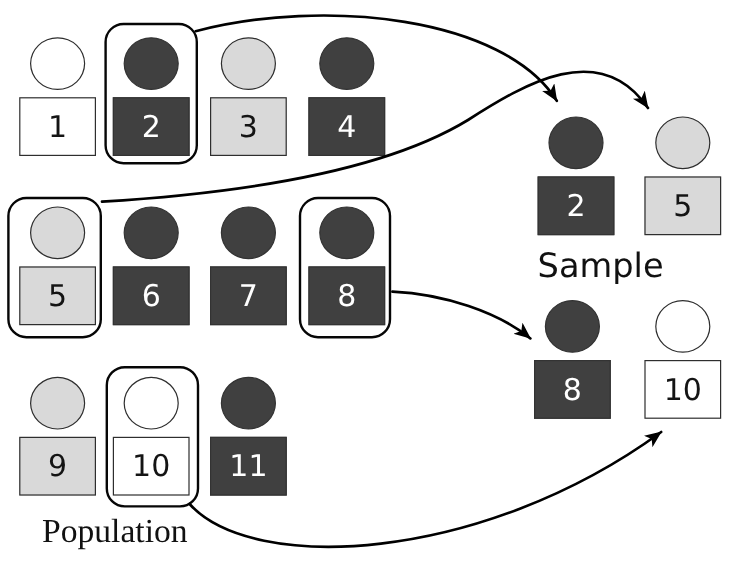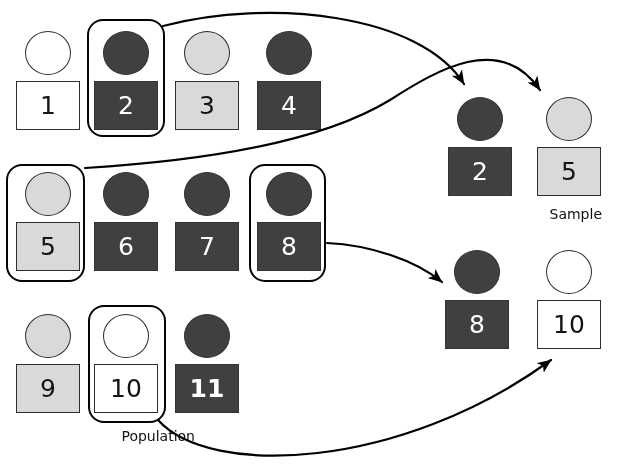--- a/index.html
+++ b/index.html
@@ -34,22 +34,22 @@
   .person.white .body { background: var(--white); }
   .sel-box {
     position: absolute;
     border: 2px solid #060606;
     border-radius: 16px;
     box-sizing: border-box;
     background: transparent;
   }
   .diagram-label {
     position: absolute;
-    font-size: 14px; color: var(--label_text);
-    text-align: right; line-height: 1.1;
+    font-size: 28px; color: var(--label_text);
+    text-align: left; line-height: 1.1;
     letter-spacing: 0px;
   }
   #arrow-layer {
     position: absolute; left: 0; top: 0;
     width: 618px; height: 476px;
     pointer-events: none;
   }
   #arrow-layer path.arrow {
     fill: none;
     stroke: var(--arrow);
@@ -122,21 +122,21 @@
     <div class="body">
         <span>9</span>
       </div>
   </div>
   <div class="person white" style="left:94px;top:314px;">
     <div class="head"></div>
     <div class="body">
         <span>10</span>
       </div>
   </div>
-  <div class="person dark" style="left:175px;top:314px;font-weight:bold;">
+  <div class="person dark" style="left:175px;top:314px;">
     <div class="head"></div>
     <div class="body">
         <span>11</span>
       </div>
   </div>
 
   <div class="person dark" style="left:448px;top:97px;">
     <div class="head"></div>
     <div class="body">
         <span>2</span>
@@ -154,21 +154,21 @@
         <span>8</span>
       </div>
   </div>
   <div class="person white" style="left:537px;top:250px;">
     <div class="head"></div>
     <div class="body">
         <span>10</span>
       </div>
   </div>
 
-  <div class="diagram-label" style="left:35px;top:429px;width:160px;">Population</div>
+  <div class="diagram-label" style="left:35px;top:429px;width:160px;font-family:Liberation Serif, serif;">Population</div>
   <div class="diagram-label" style="left:448px;top:207px;width:154px;">Sample</div>
 
   <svg id="arrow-layer" viewBox="0 0 618 476" xmlns="http://www.w3.org/2000/svg">
     <defs>
       <marker id="ah" markerUnits="userSpaceOnUse" markerWidth="16" markerHeight="13" refX="13.4" refY="6" orient="auto">
         <path d="M0,0 L14,6 L0,12 L3.6,6 Z" fill="#000000"></path>
       </marker>
     </defs>
     <path class="arrow" d="M163,26 C270,-2 420,14 464,84" marker-end="url(#ah)"></path>
     <path class="arrow" d="M85,168 Q300,155 390,100 C437,70 500,32 540,90" marker-end="url(#ah)"></path>

